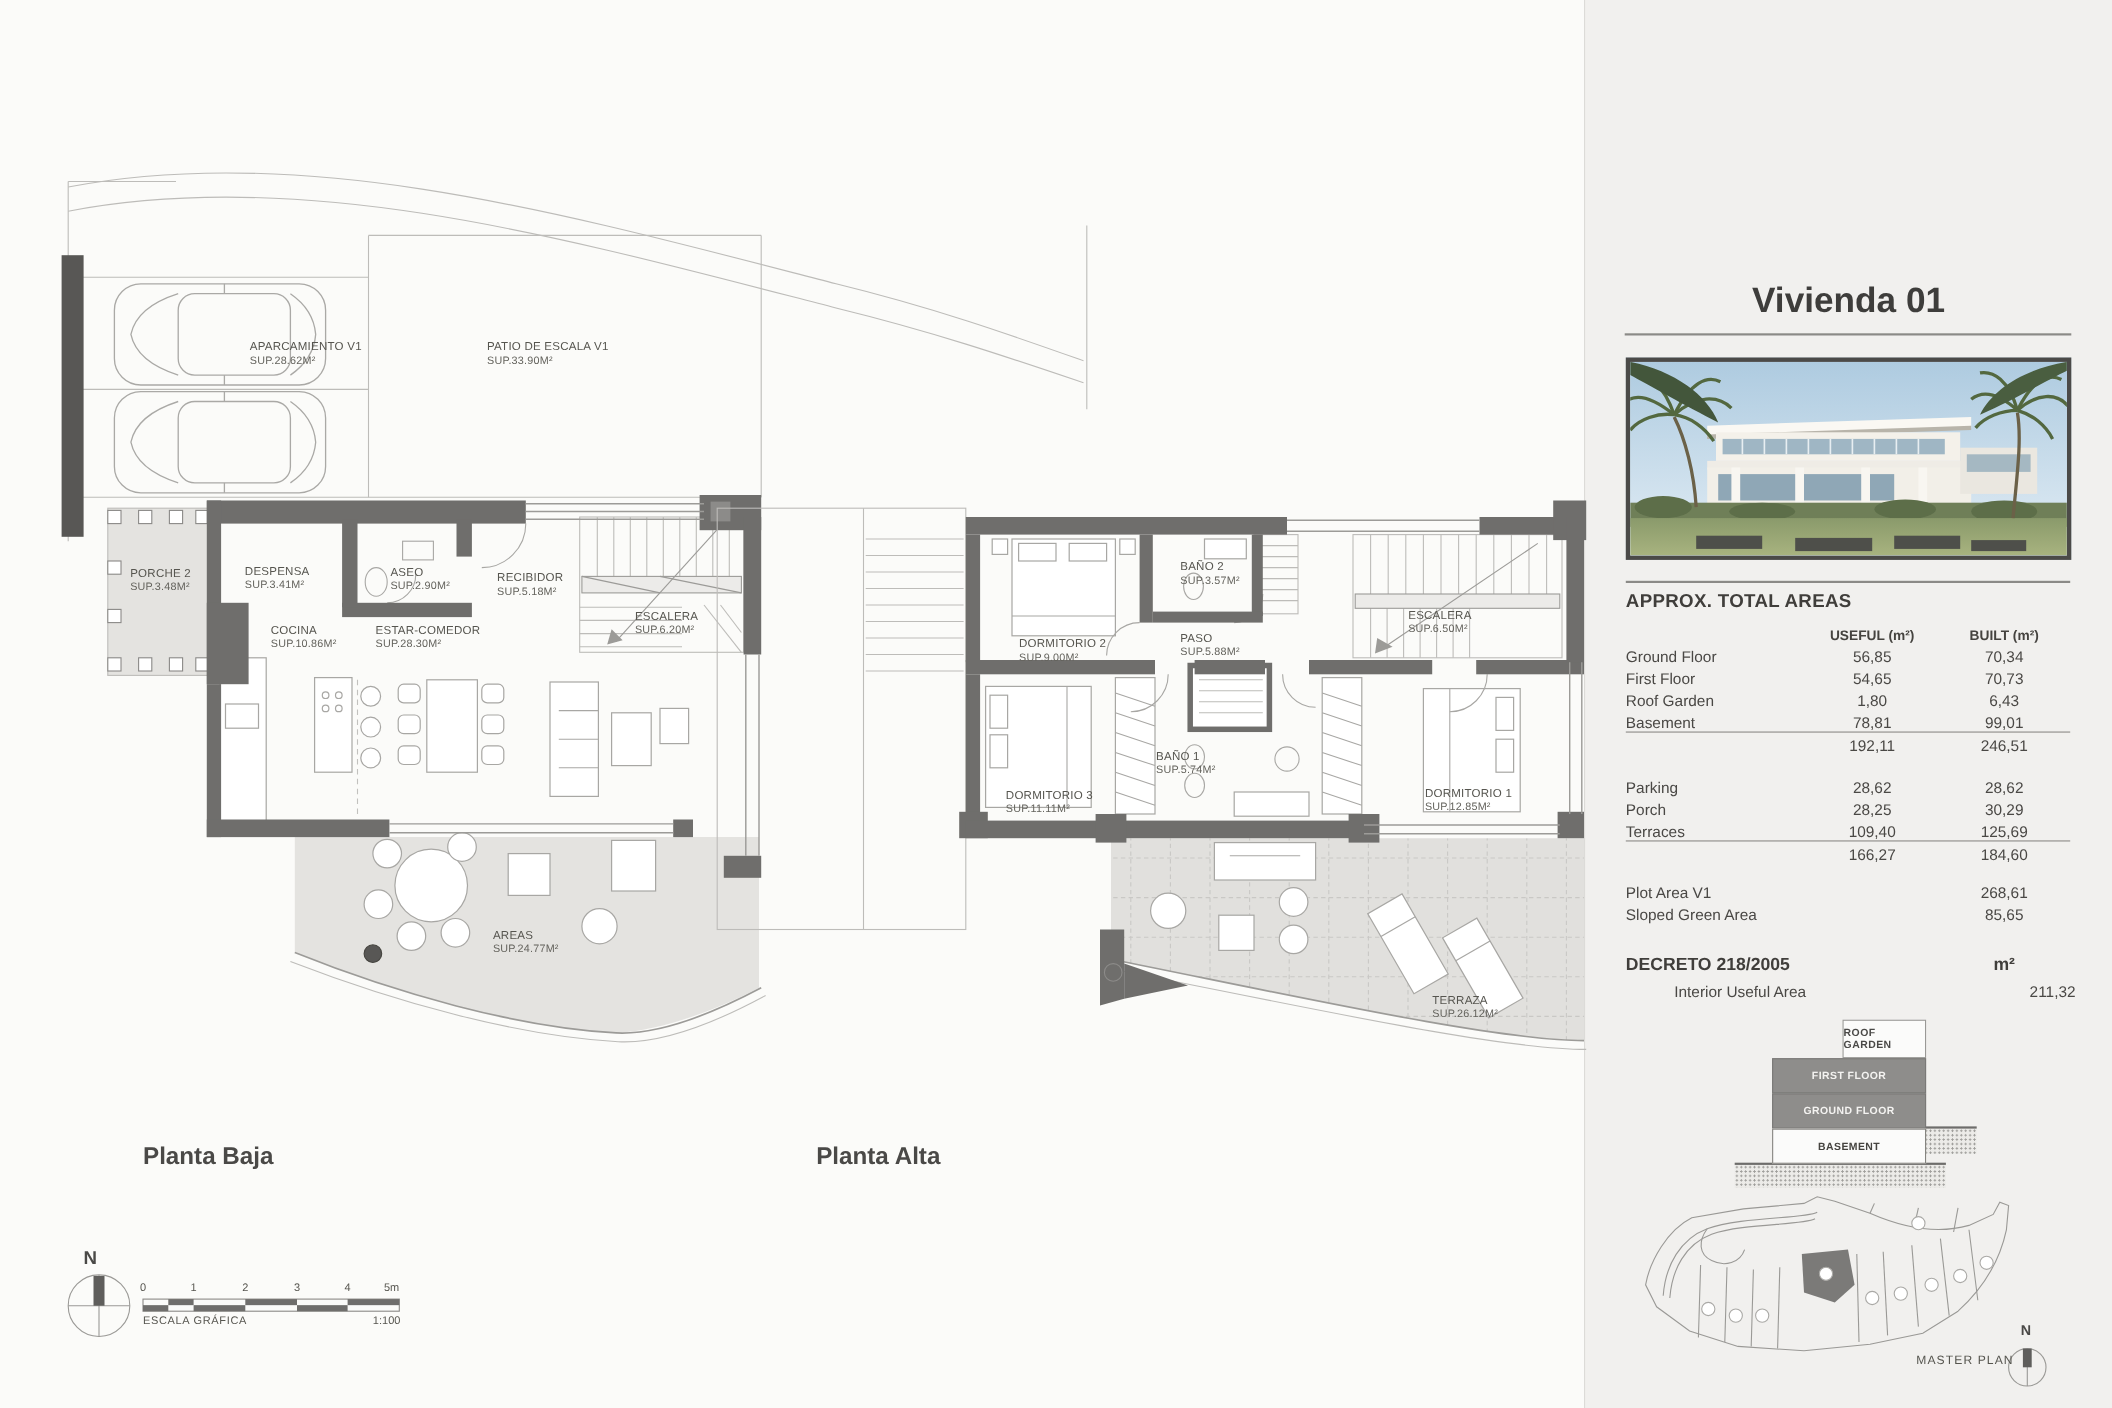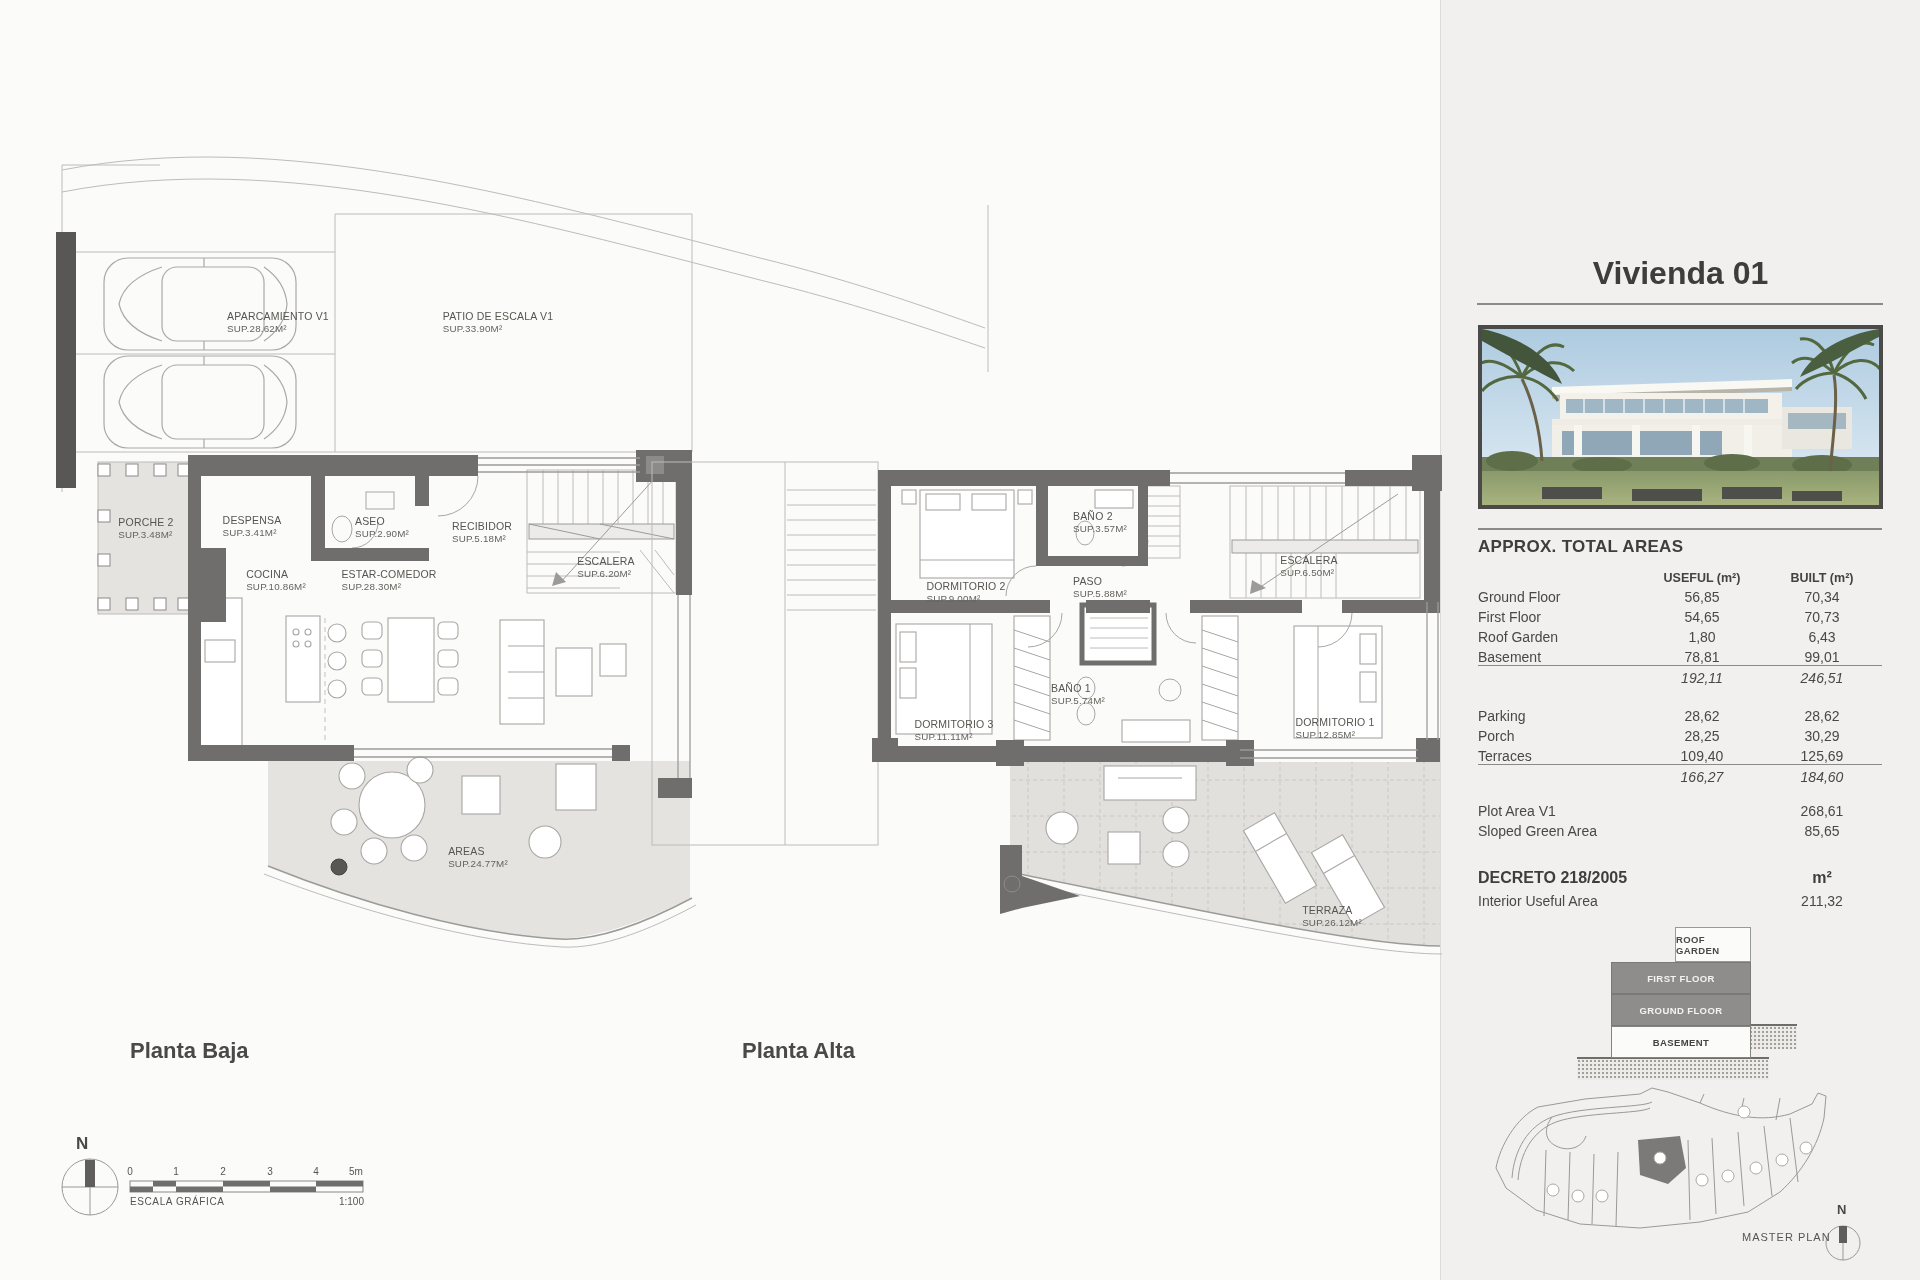--- a/index.html
+++ b/index.html
@@ -21,24 +21,24 @@
          border:4px solid #4b4a48;background:#cfe0ec;}
   .areas-rule{position:absolute;left:1478px;top:528px;width:404px;border-top:2px solid #8b8a87;z-index:3;}
   .areas-h{position:absolute;left:1478px;top:537px;z-index:3;font-weight:bold;font-size:17px;
            color:#403e3b;letter-spacing:.3px;}
   #areas{position:absolute;left:1478px;top:565px;width:404px;z-index:3;color:#4a4845;font-size:14px;}
   .arow{display:flex;height:20px;align-items:flex-end;}
   .arow .c0{flex:0 0 164px;text-align:left;}
   .arow .c1{flex:0 0 120px;text-align:center;}
   .arow .c2{flex:0 0 120px;text-align:center;}
   .ahead{font-weight:bold;font-size:12.5px;color:#45433f;}
-  .aline{border-top:1.5px solid #8b8a87;font-style:italic;}
+  .aline{border-top:1.5px solid #8b8a87;}
   .sp18{height:18px;}.sp14{height:14px;}.sp28{height:26px;}
   .adec{font-weight:bold;font-size:16px;color:#403e3b;height:22px;}
-  .aint{height:22px;}
+  .aint{height:22px;margin-left:44px;}
   
   .stk{position:absolute;z-index:3;display:flex;align-items:center;justify-content:center;
        font-weight:bold;font-size:9.5px;letter-spacing:.4px;}
   #stk-roof{left:1675px;top:927px;width:74px;height:33px;background:#fbfbfa;border:1px solid #9a9996;color:#4a4947;}
   #stk-first{left:1611px;top:962px;width:138px;height:30px;background:#8e8d8b;border:1px solid #7a7977;color:#f4f3f1;}
   #stk-ground{left:1611px;top:994px;width:138px;height:30px;background:#8e8d8b;border:1px solid #7a7977;color:#f4f3f1;}
   #stk-base{left:1611px;top:1026px;width:138px;height:30px;background:#fbfbfa;border:1px solid #85847f;color:#45433f;}
   .hatch{position:absolute;z-index:2;background-color:#ecebe8;
          background-image:radial-gradient(circle,#a09f9c 0.9px,transparent 1.05px);
          background-size:4px 4px;border-top:2px solid #6e6d6b;}

